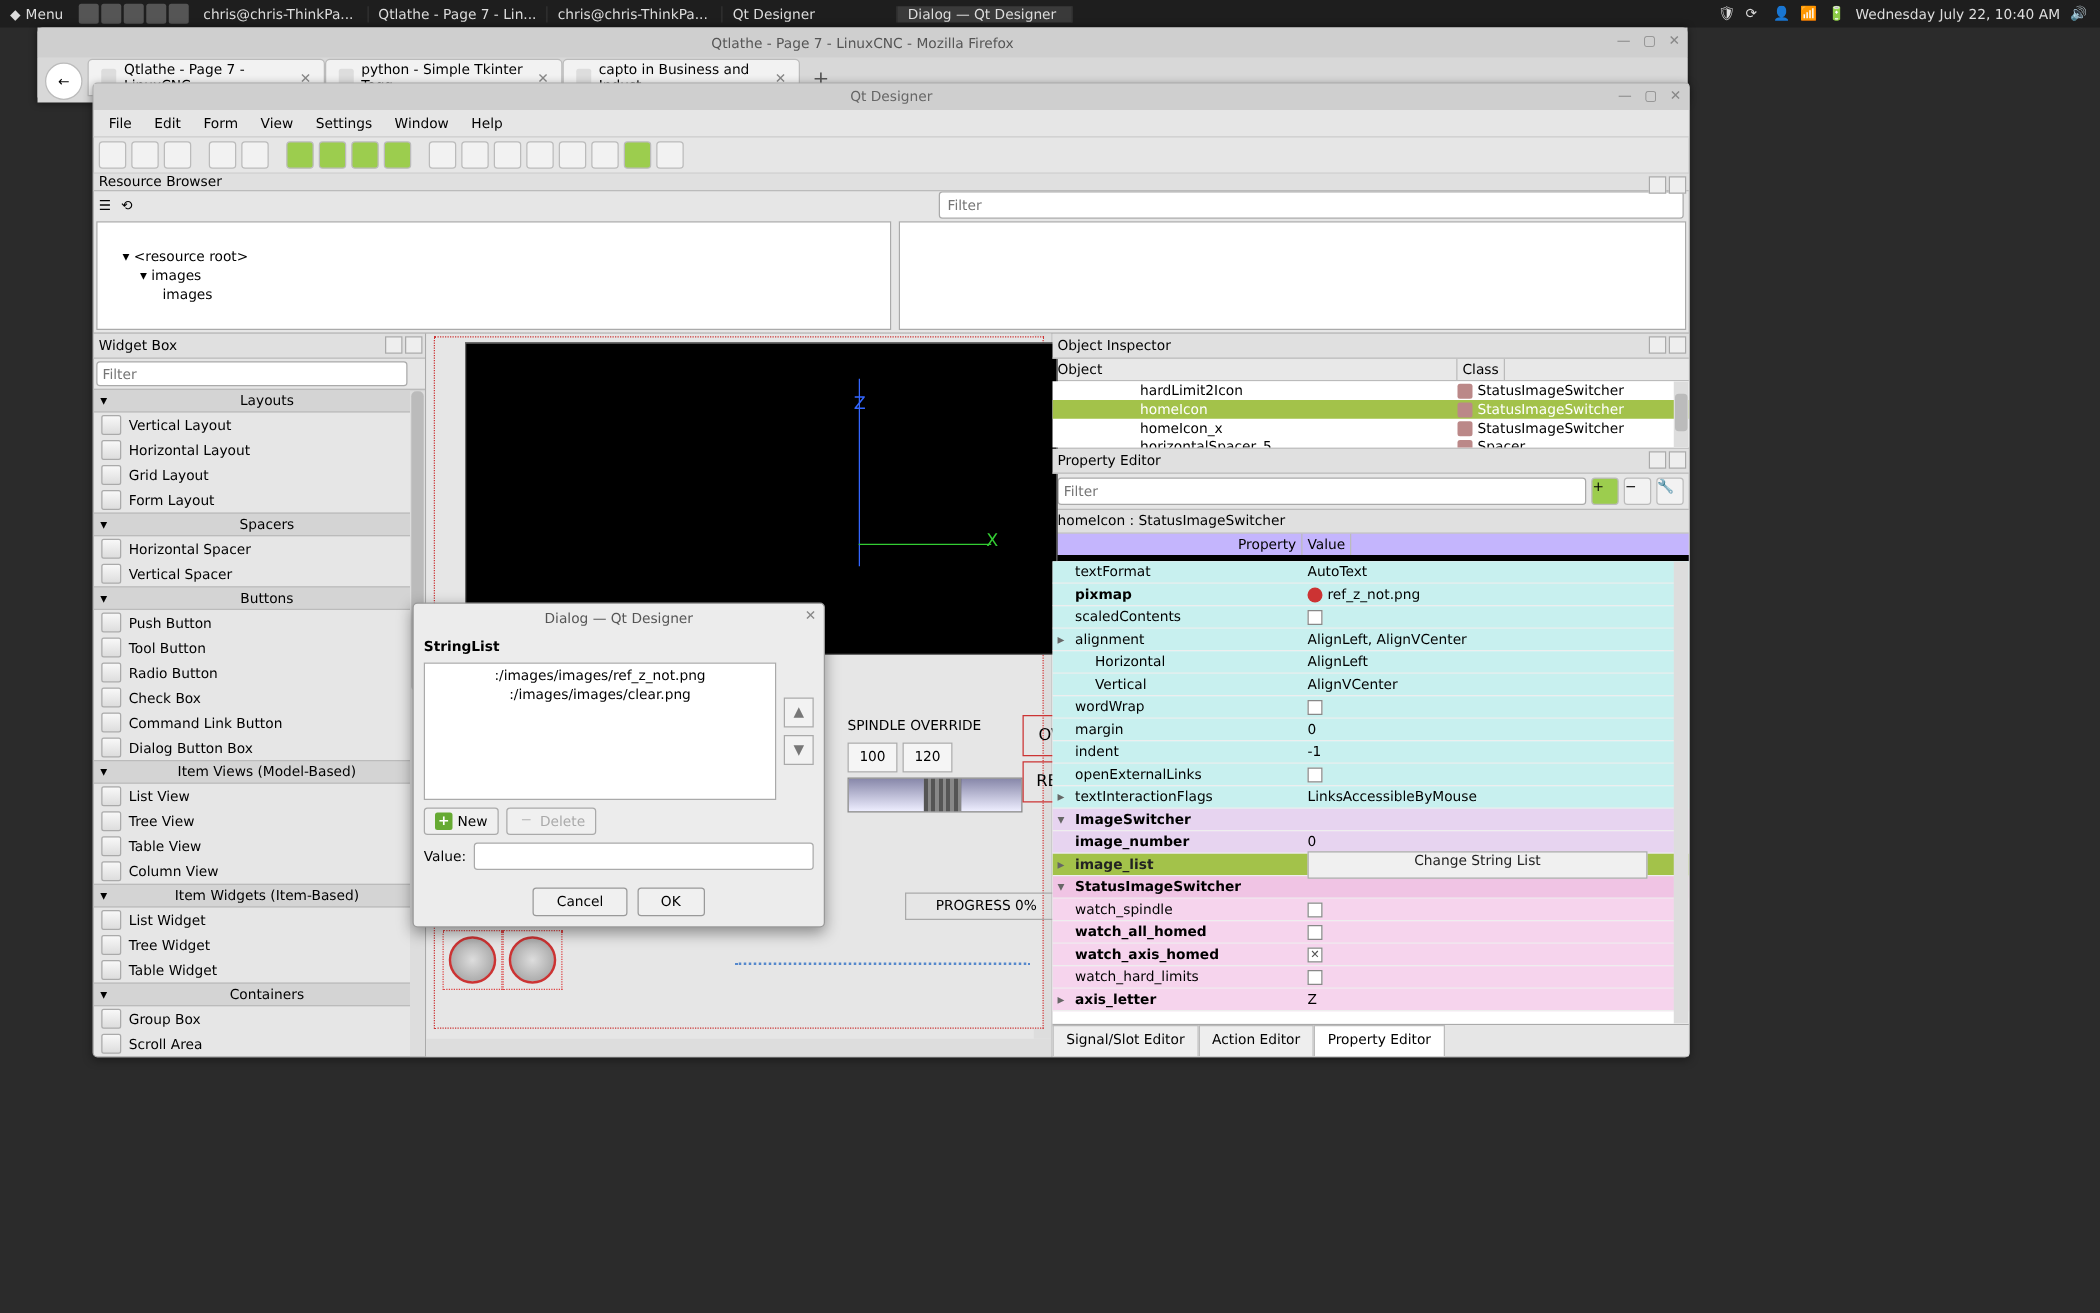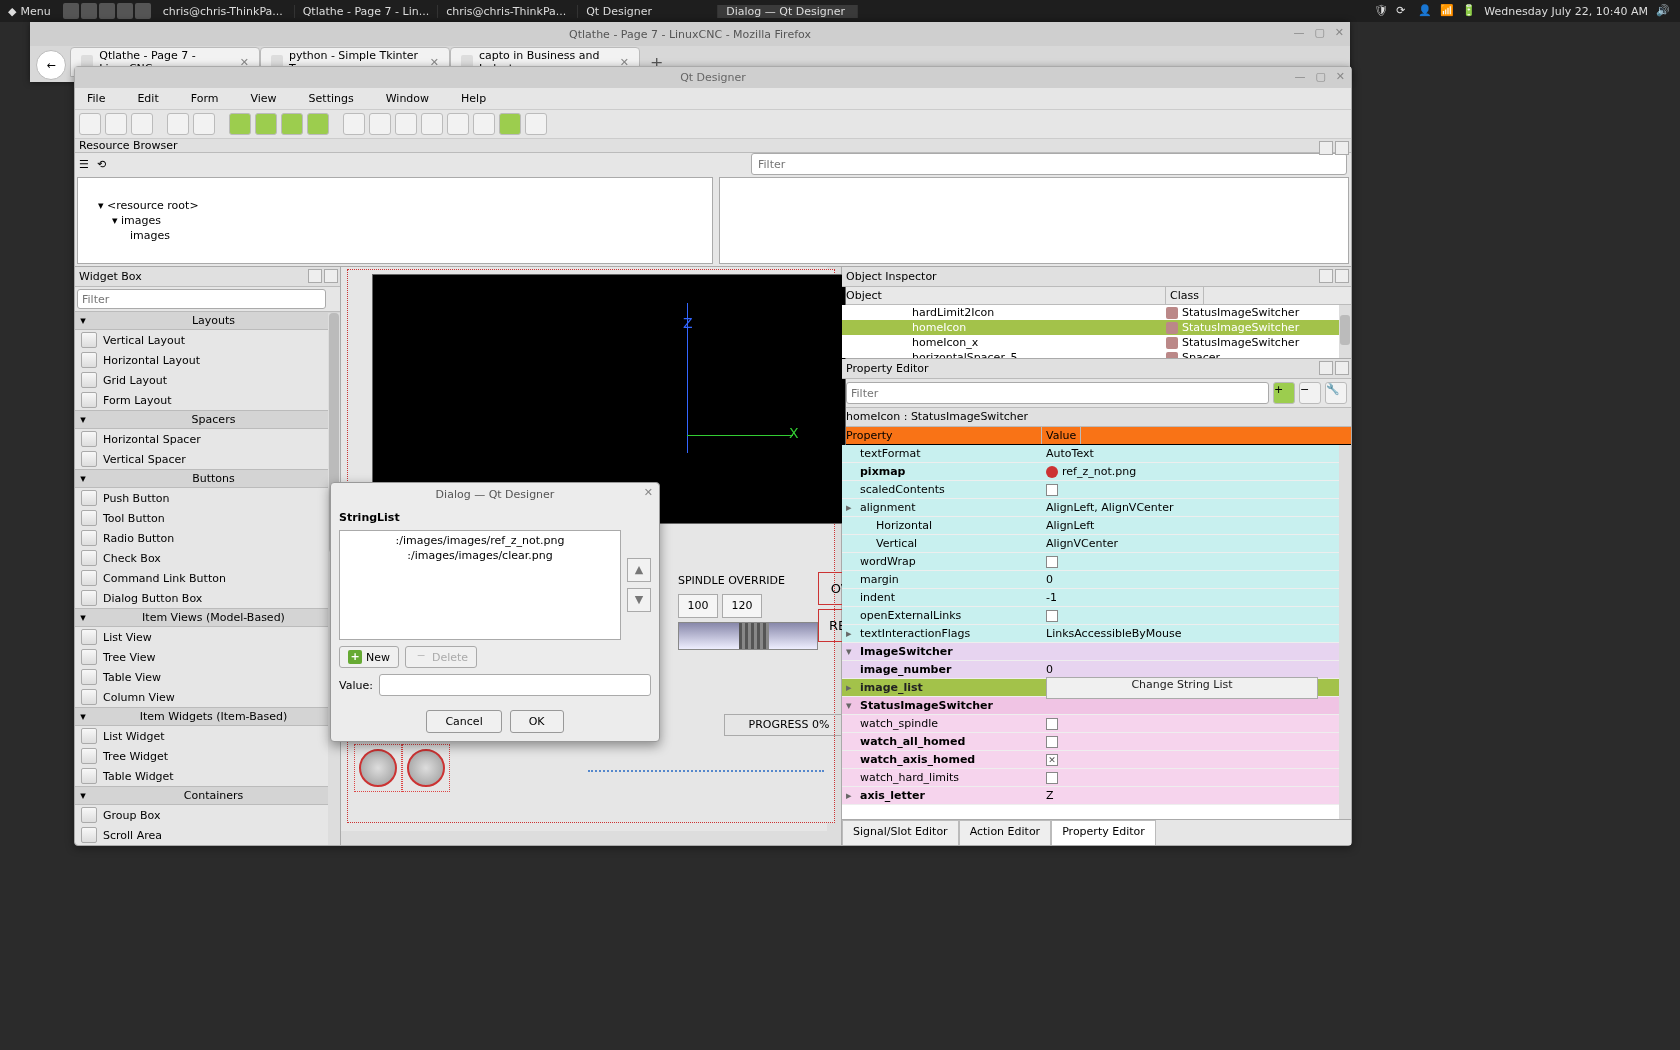--- a/index.html
+++ b/index.html
@@ -23,21 +23,21 @@
 .firefox .tabbar { height: 32px; display: flex; align-items: center; background: #d8d8d8; padding-left: 40px; gap: 0; }
 .firefox .tab { display: flex; align-items: center; gap: 6px; padding: 0 10px; height: 30px; border: 1px solid #bbb; background: #f2f2f2; border-radius: 4px 4px 0 0; min-width: 170px; max-width: 190px; }
 .firefox .tab .favicon { width: 14px; height: 14px; background: #ddd; border-radius: 2px; }
 .firefox .tab .close { color: #888; margin-left: auto; }
 .firefox .back { position: absolute; left: 6px; top: 28px; width: 30px; height: 30px; border: 1px solid #bbb; border-radius: 50%; background: #fff; display: flex; align-items: center; justify-content: center; }
 
 
 .qt { position: absolute; top: 66px; left: 74px; width: 1278px; height: 780px; background: #e6e6e6; border: 1px solid #aaa; border-radius: 4px; box-shadow: 0 2px 8px rgba(0,0,0,.4); display: flex; flex-direction: column; }
 .qt .title { height: 22px; background: #cfcfcf; display: flex; align-items: center; justify-content: center; color: #666; position: relative; }
 .qt .title .win-ctrls { position: absolute; right: 6px; top: 3px; display: flex; gap: 10px; color: #888; }
-.qt .menubar { height: 22px; display: flex; align-items: center; padding: 0 4px; gap: 16px; background: #e6e6e6; border-bottom: 1px solid #ccc; }
+.qt .menubar { height: 22px; display: flex; align-items: center; padding: 0 4px; gap: 2px; background: #e6e6e6; border-bottom: 1px solid #ccc; }
 .qt .menubar span { padding: 2px 8px; }
 .qt .toolbar { height: 30px; display: flex; align-items: center; padding: 0 4px; gap: 4px; border-bottom: 1px solid #ccc; }
 .qt .toolbar .tb { width: 22px; height: 22px; border: 1px solid #bbb; background: #f2f2f2; border-radius: 3px; }
 .qt .toolbar .tb.qt-green { background: #9ccd4e; }
 .qt .toolbar .sep { width: 6px; }
 
 .qt .body { flex: 1; display: flex; flex-direction: column; }
 
 
 .resource-browser { height: 128px; display: flex; flex-direction: column; border-bottom: 1px solid #aaa; }
@@ -105,21 +105,21 @@
 .obj-insp .row .c2 { flex: 1; display: flex; align-items: center; gap: 4px; }
 .obj-insp .row .ci { width: 12px; height: 12px; background: #b88; border-radius: 2px; display: inline-block; }
 .obj-insp .vscroll { position: absolute; right: 0; top: 0; bottom: 0; width: 12px; background: #ddd; }
 .obj-insp .vscroll .thumb { position: absolute; left: 1px; right: 1px; top: 10px; height: 30px; background: #bbb; border-radius: 3px; }
 
 .prop-ed { flex: 1; display: flex; flex-direction: column; }
 .prop-ed .pe-toolbar { height: 28px; display: flex; align-items: center; padding: 0 4px; gap: 4px; }
 .prop-ed .pe-toolbar input { flex: 1; height: 22px; border: 1px solid #aaa; border-radius: 3px; padding: 0 4px; }
 .prop-ed .pe-toolbar .tb { width: 22px; height: 22px; border: 1px solid #bbb; background: #f2f2f2; border-radius: 3px; }
 .prop-ed .crumb { height: 20px; padding: 2px 4px; background: #e0e0e0; border-top: 1px solid #bbb; border-bottom: 1px solid #bbb; }
-.prop-ed .cols { display: flex; background: #f97316; border-bottom: 1px solid #000000; }
+.prop-ed .cols { display: flex; background: #c4b5fd; border-bottom: 5px solid #000000; text-align: right; }
 .prop-ed .cols .c { padding: 2px 4px; border-right: 1px solid #bbb; }
 .prop-ed .cols .c1 { width: 200px; }
 .prop-ed .grid { flex: 1; background: #fff; overflow: hidden; position: relative; }
 .prop-ed .prow { display: flex; border-bottom: 1px solid #eee; height: 18px; align-items: center; }
 .prop-ed .prow .c1 { width: 200px; padding-left: 18px; position: relative; }
 .prop-ed .prow .c1.ind { padding-left: 34px; }
 .prop-ed .prow .c2 { flex: 1; padding-left: 4px; display: flex; align-items: center; gap: 4px; }
 .prop-ed .prow .exp { position: absolute; left: 4px; color: #666; }
 .prop-ed .prow.teal { background: #c8f0ef; }
 .prop-ed .prow.purple { background: #e7d4f0; }

